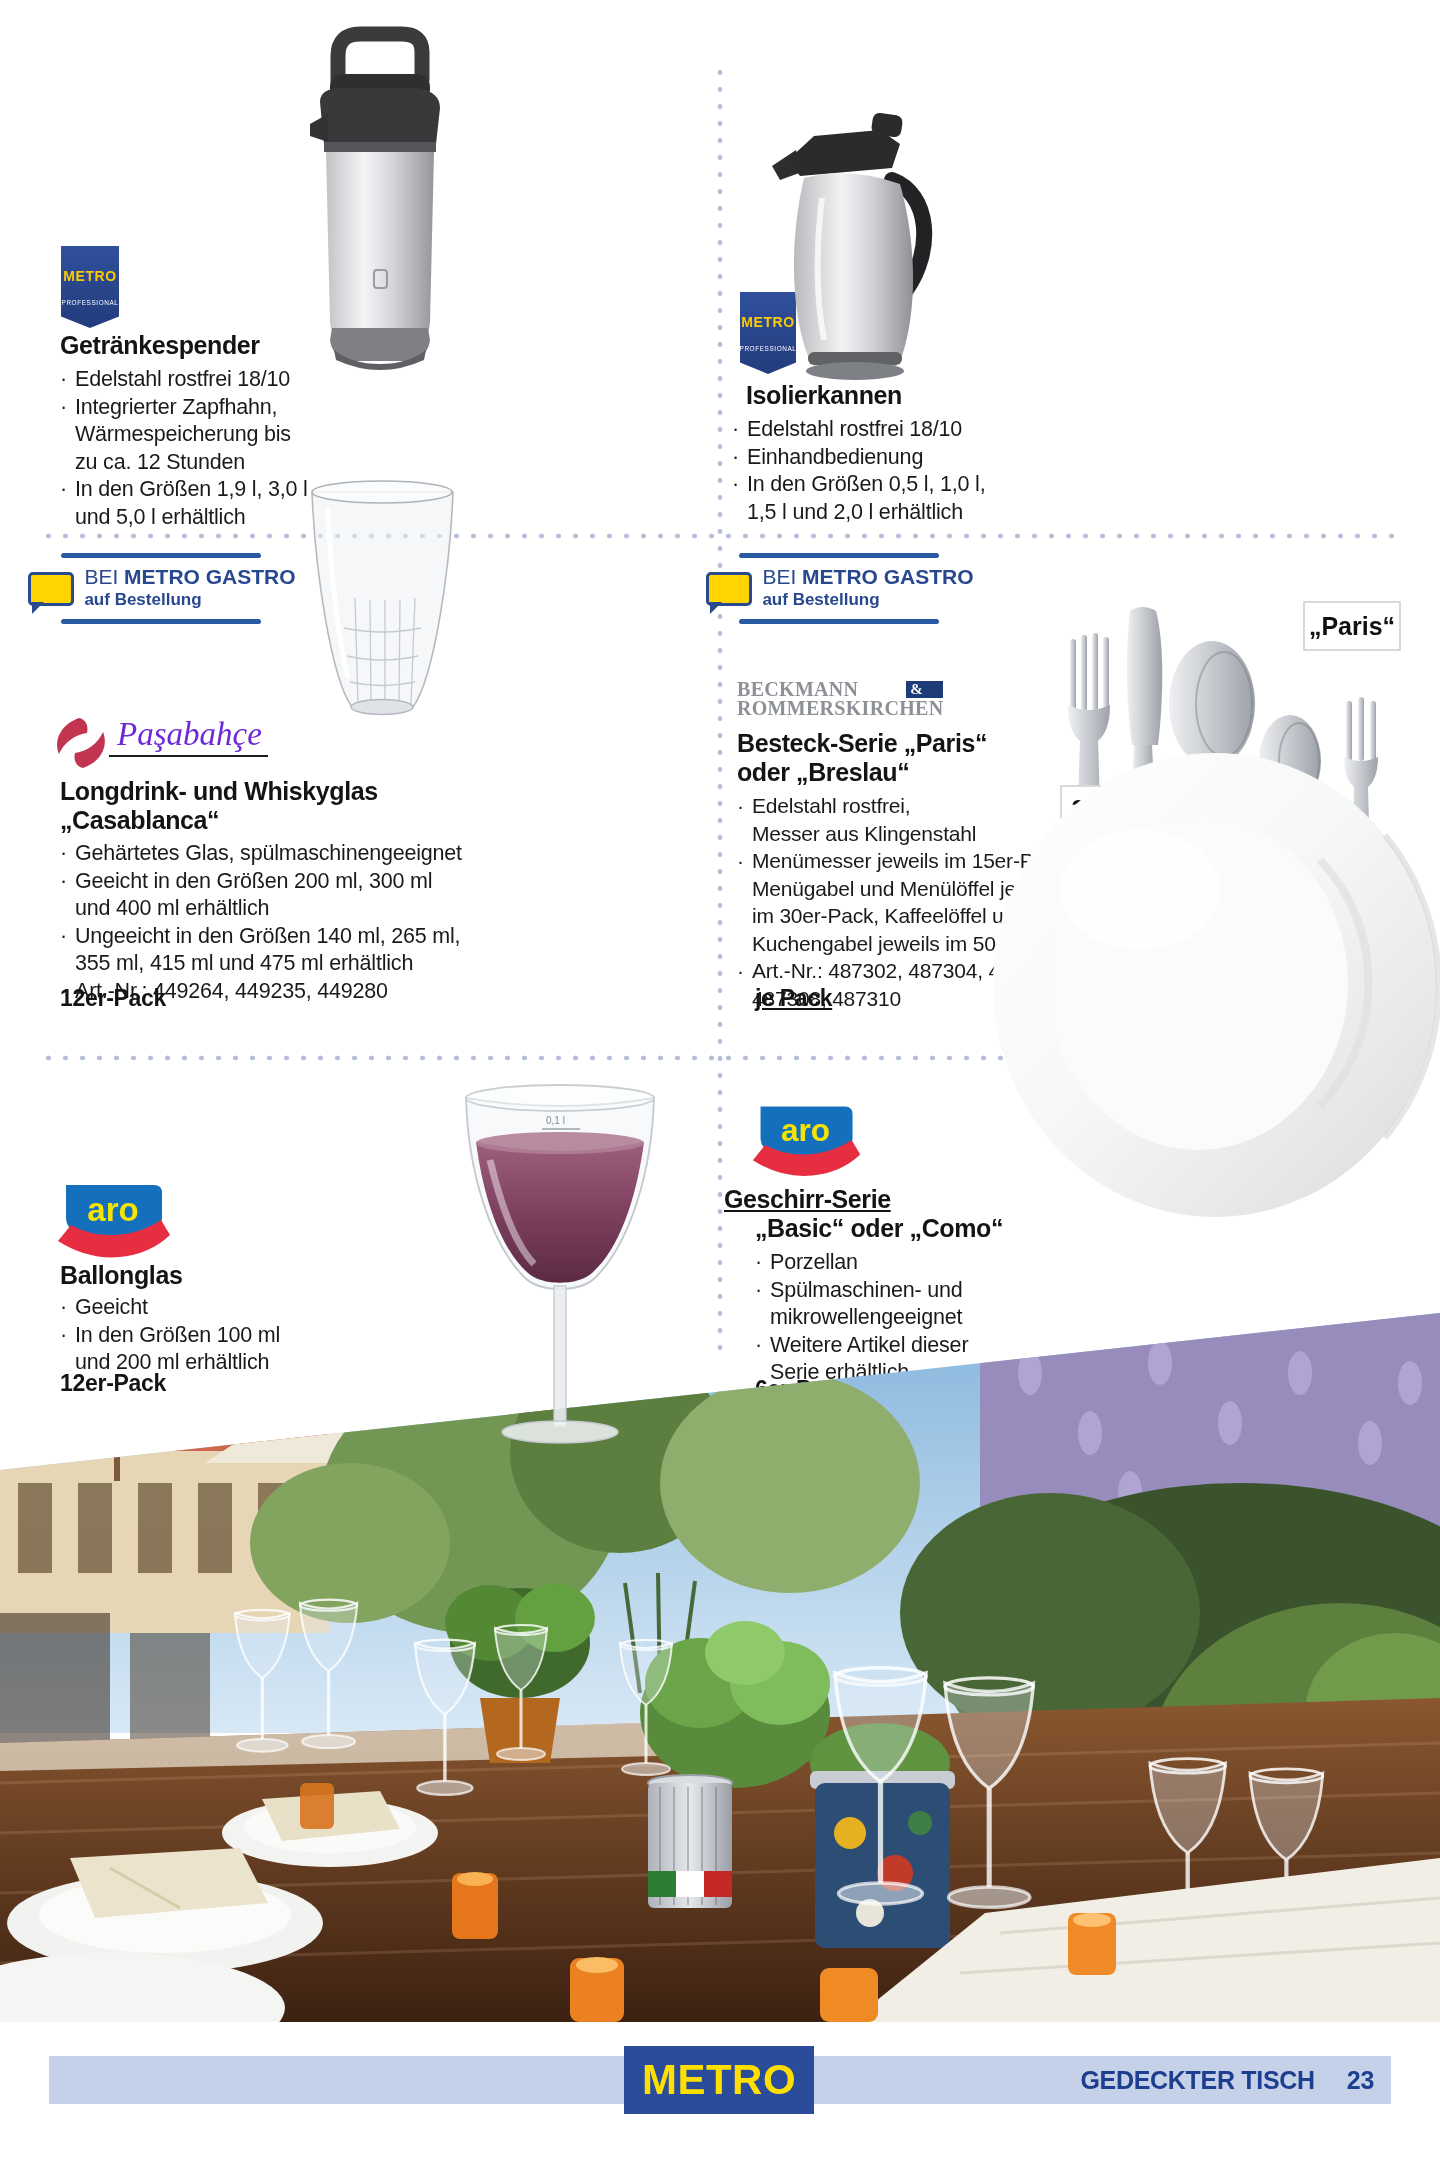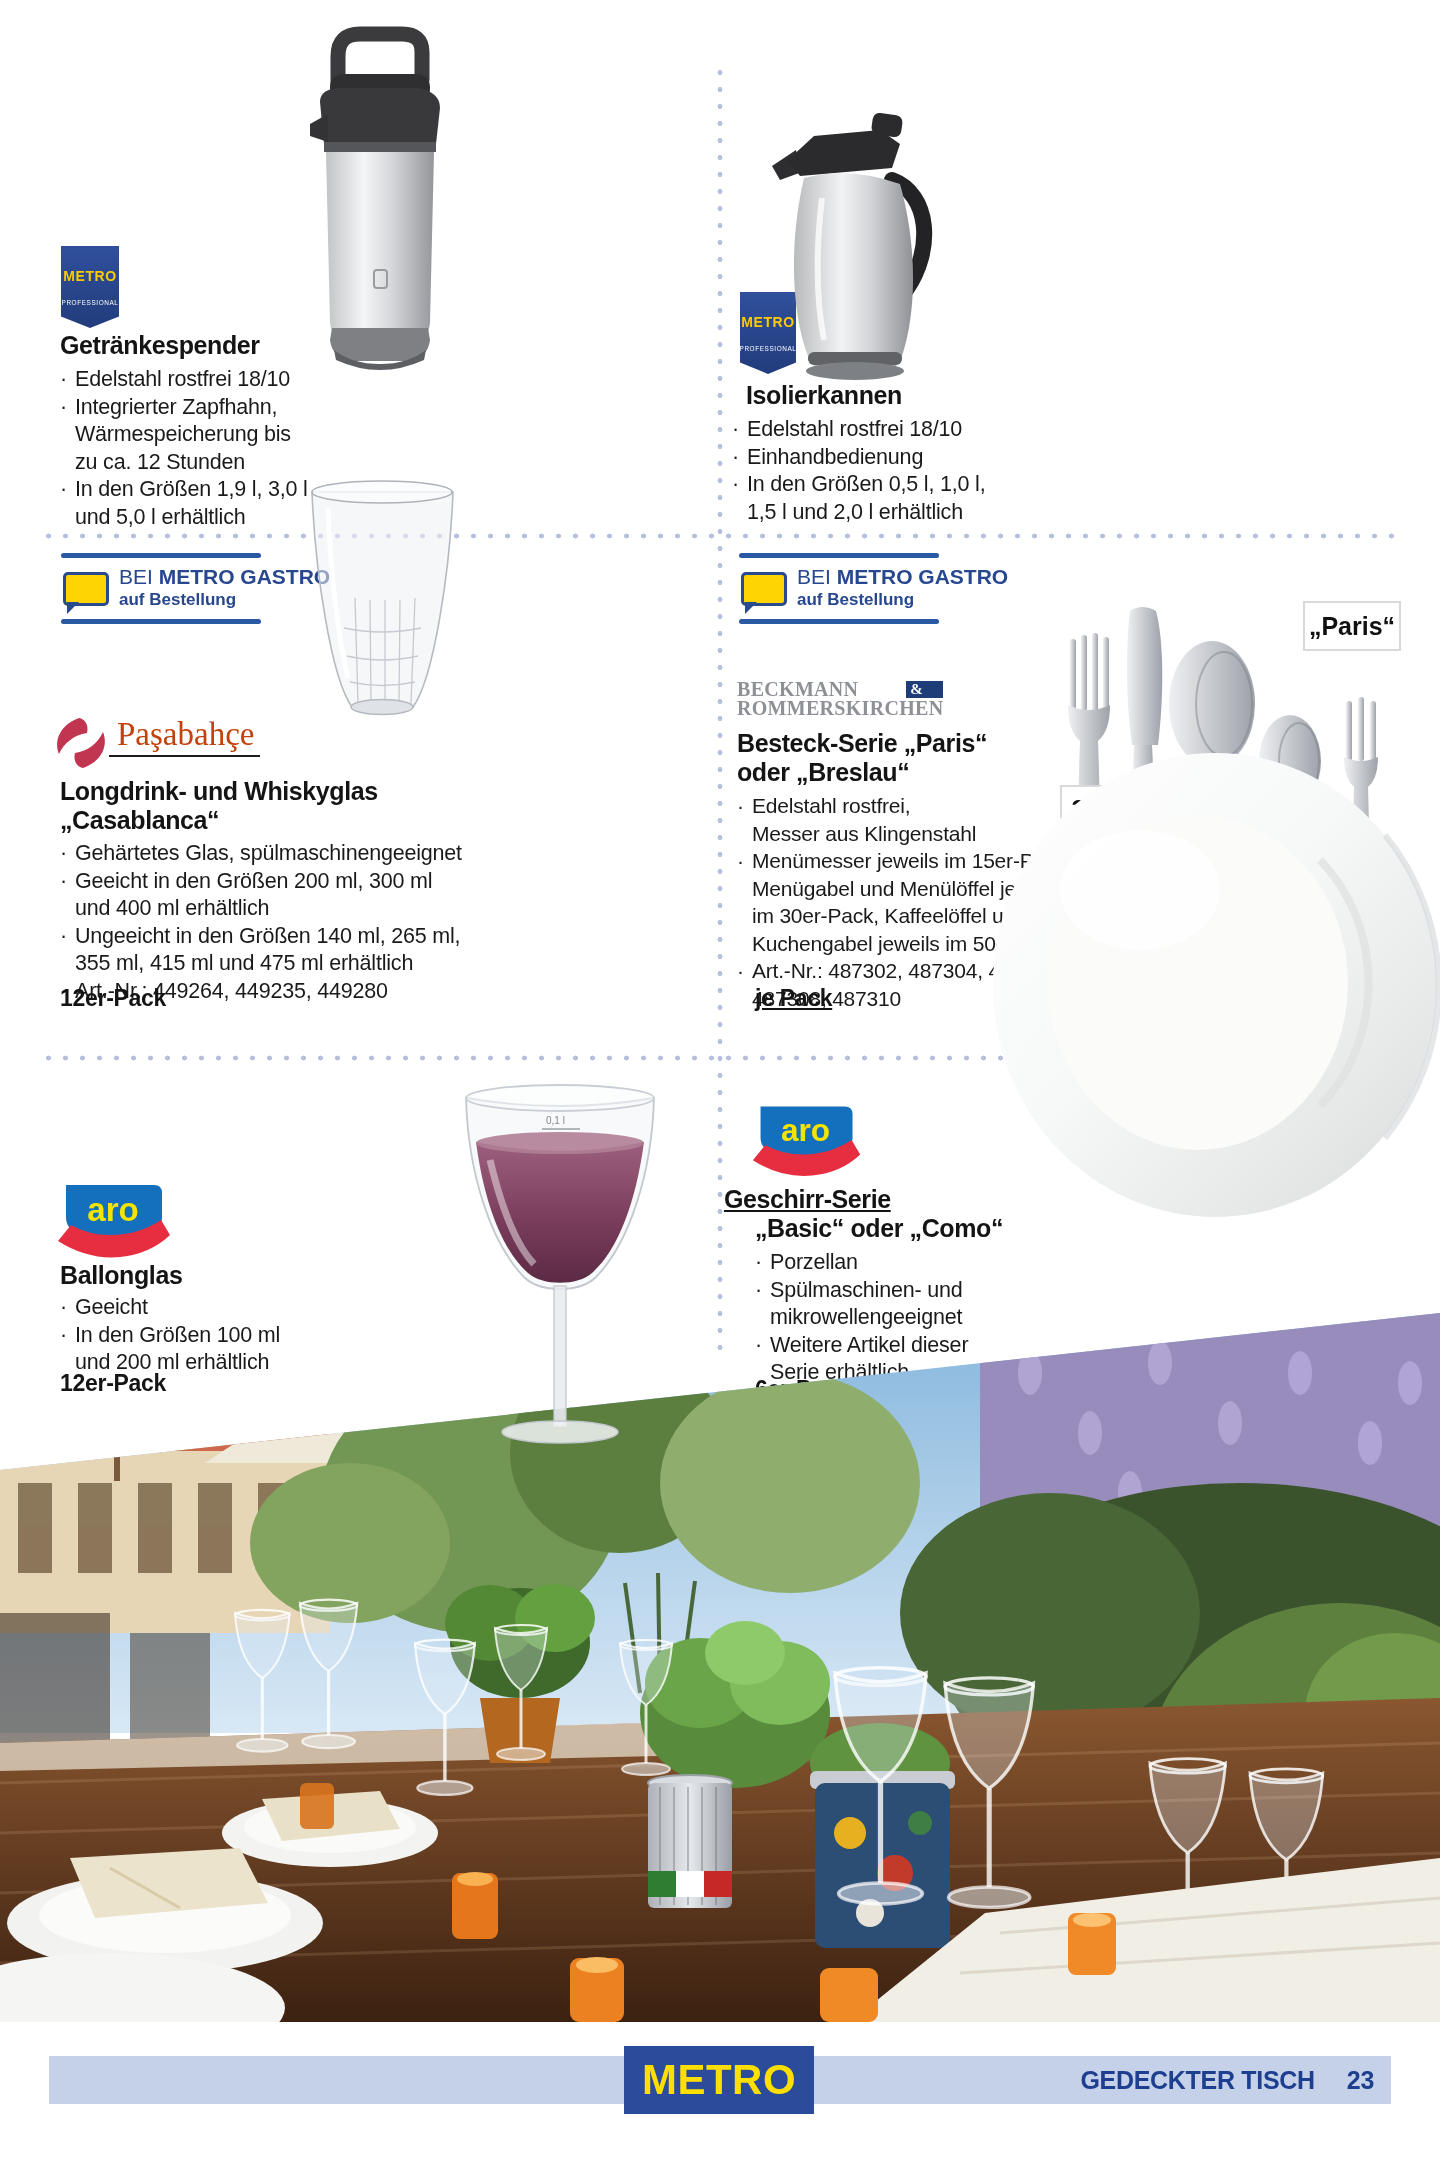--- a/index.html
+++ b/index.html
@@ -16,21 +16,21 @@
   
   .mpbadge{position:absolute;background:linear-gradient(#30509c,#223c7c);
            clip-path:polygon(0 0,100% 0,100% 86%,50% 100%,0 86%);
            display:flex;flex-direction:column;align-items:center;}
   .mpbadge .m{color:#fdc900;font-weight:bold;font-size:14px;letter-spacing:.6px;margin-top:22px;}
   .mpbadge .p{color:#ffffff;font-size:6.4px;letter-spacing:.6px;margin-top:15px;}
 
   
   .gastro{position:absolute;width:200px;}
   .gastro .line{height:5px;background:#2a59a3;border-radius:2.5px;}
-  .gastro .row{display:flex;align-items:flex-start;padding:7px 0 8px 2px;}
+  .gastro .row{display:flex;align-items:flex-start;padding:7px 0 8px 2px;justify-content:center;}
   .bubble{width:40px;height:28px;background:#ffd400;border:3px solid #2a4a8e;border-radius:5px;
           position:relative;margin-top:7px;flex:none;}
   .bubble:after{content:"";position:absolute;left:1px;bottom:-11px;width:0;height:0;
           border:6px solid transparent;border-top-color:#2a4a8e;border-left-color:#2a4a8e;}
   .gastro .txt{margin-left:10px;color:#27478f;line-height:23px;white-space:nowrap;}
   .gastro .t1{font-size:21px;}
   .gastro .t1 .bold{font-weight:bold;}
   .gastro .t2{font-size:17px;font-weight:bold;}
 
   
@@ -43,21 +43,21 @@
 
   
   .bk{position:absolute;width:206px;font-family:"Liberation Serif",serif;font-weight:bold;color:#8d9196;}
   .bk .r1{display:flex;align-items:center;font-size:20px;line-height:18px;letter-spacing:.3px;gap:44px;}
   .bk .amp{flex:1;margin-left:4px;height:17px;background:#1e3c78;color:#fff;font-size:15px;
            display:flex;align-items:center;padding-left:4px;}
   .bk .r2{font-size:20px;line-height:20px;letter-spacing:.3px;}
 
   
   .pasa{position:absolute;display:flex;align-items:flex-start;}
-  .pasa .script{font-family:"Liberation Serif",serif;font-size:33px;color:#c2410c;
+  .pasa .script{font-family:"Liberation Serif",serif;font-style:italic;font-size:33px;color:#6d28d9;
                 border-bottom:2.5px solid #1c1c1c;padding:0 6px 3px 8px;line-height:36px;text-align:center;}
 
   
   .qbadge{position:absolute;background:#fff;border:2px solid #d9d9d9;display:flex;align-items:center;
           justify-content:center;font-weight:bold;font-size:27px;color:#101010;}
 
   
   .fbar{position:absolute;left:49px;top:2056px;width:1342px;height:48px;background:#c5d1e8;}
   .flogo{position:absolute;left:624px;top:2046px;width:190px;height:68px;background:#2a4c9b;
          display:flex;align-items:center;justify-content:center;color:#ffdf00;

